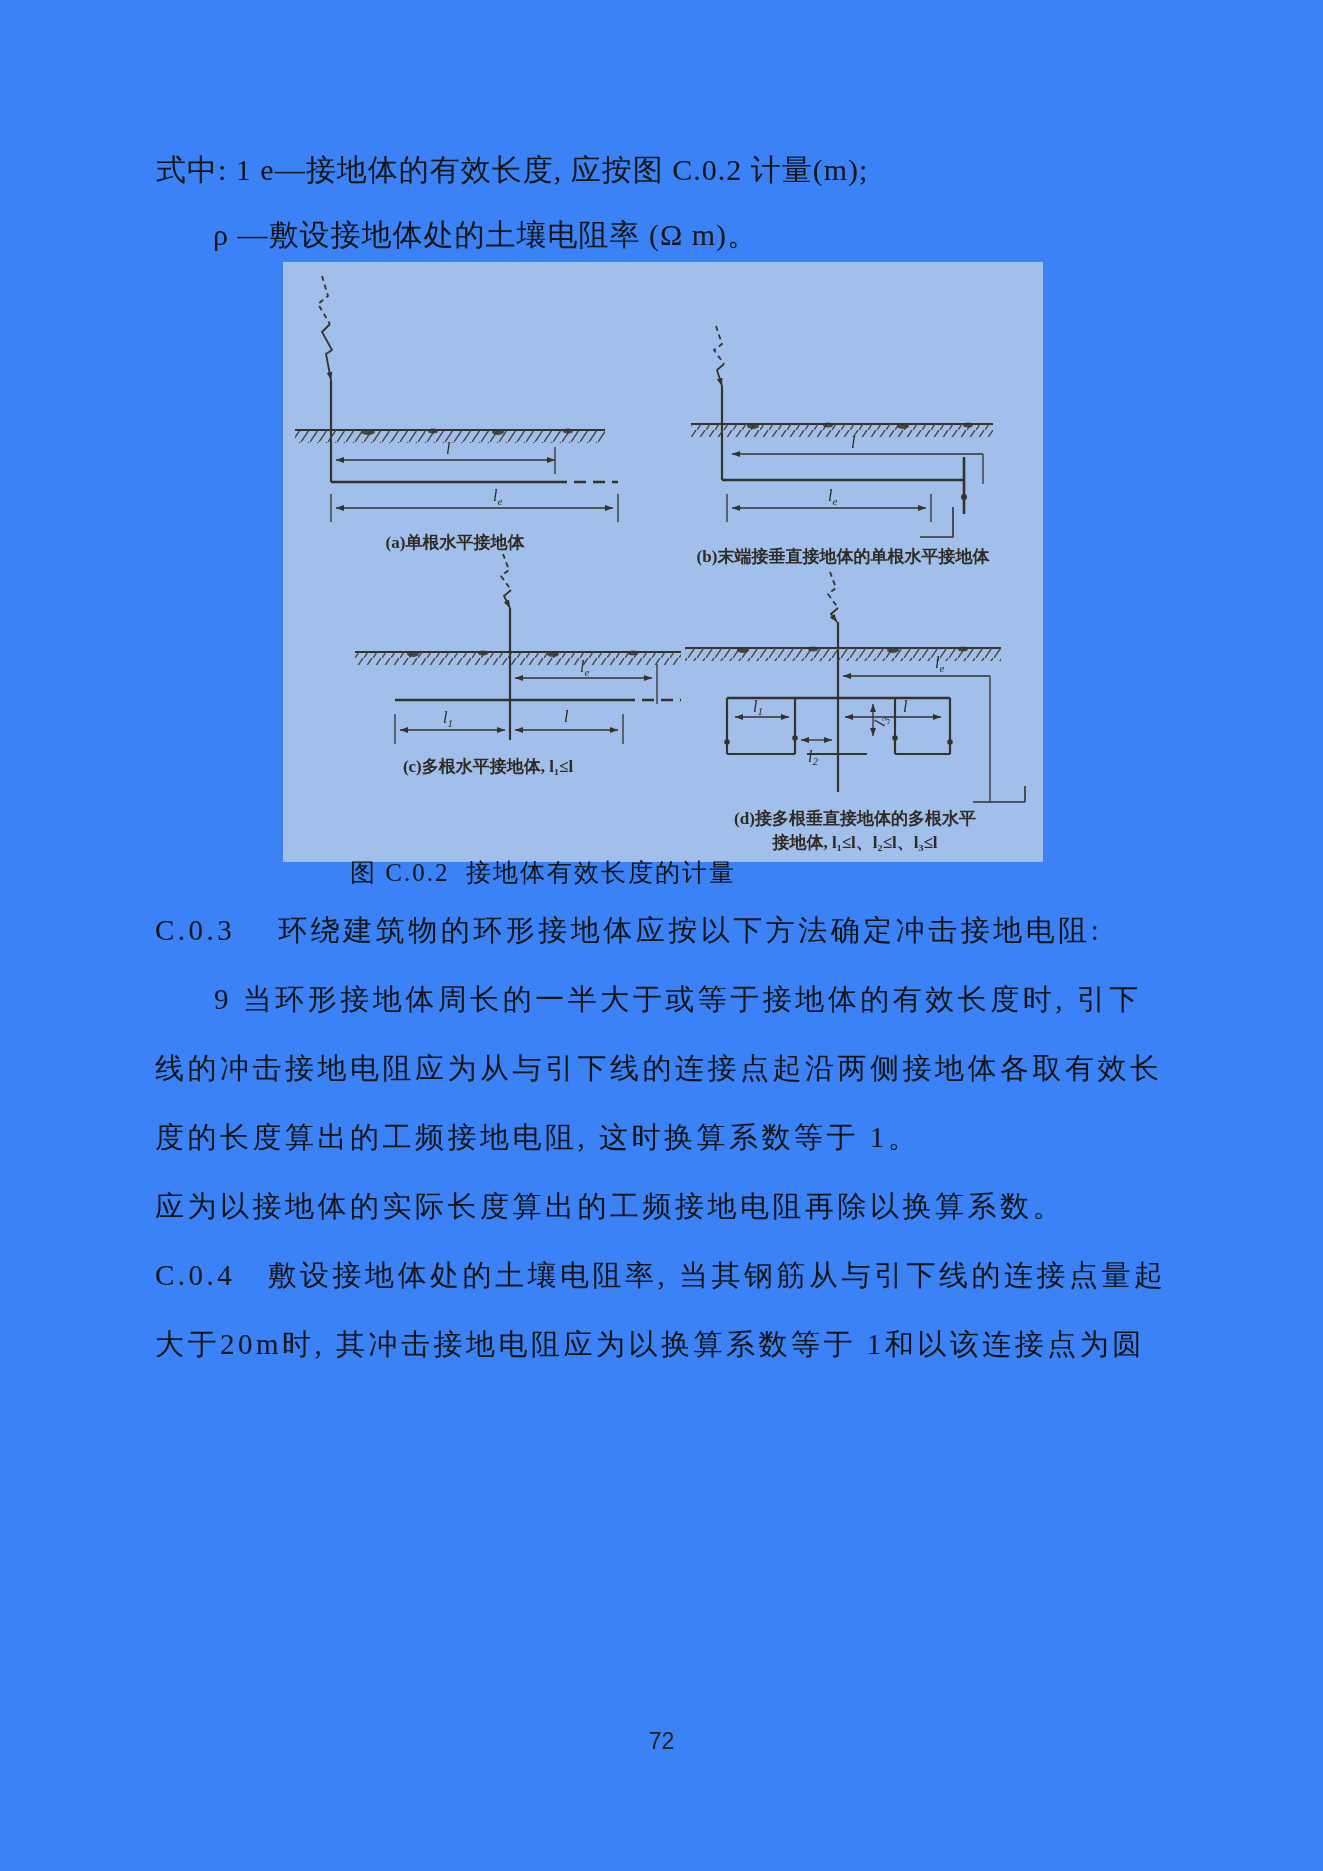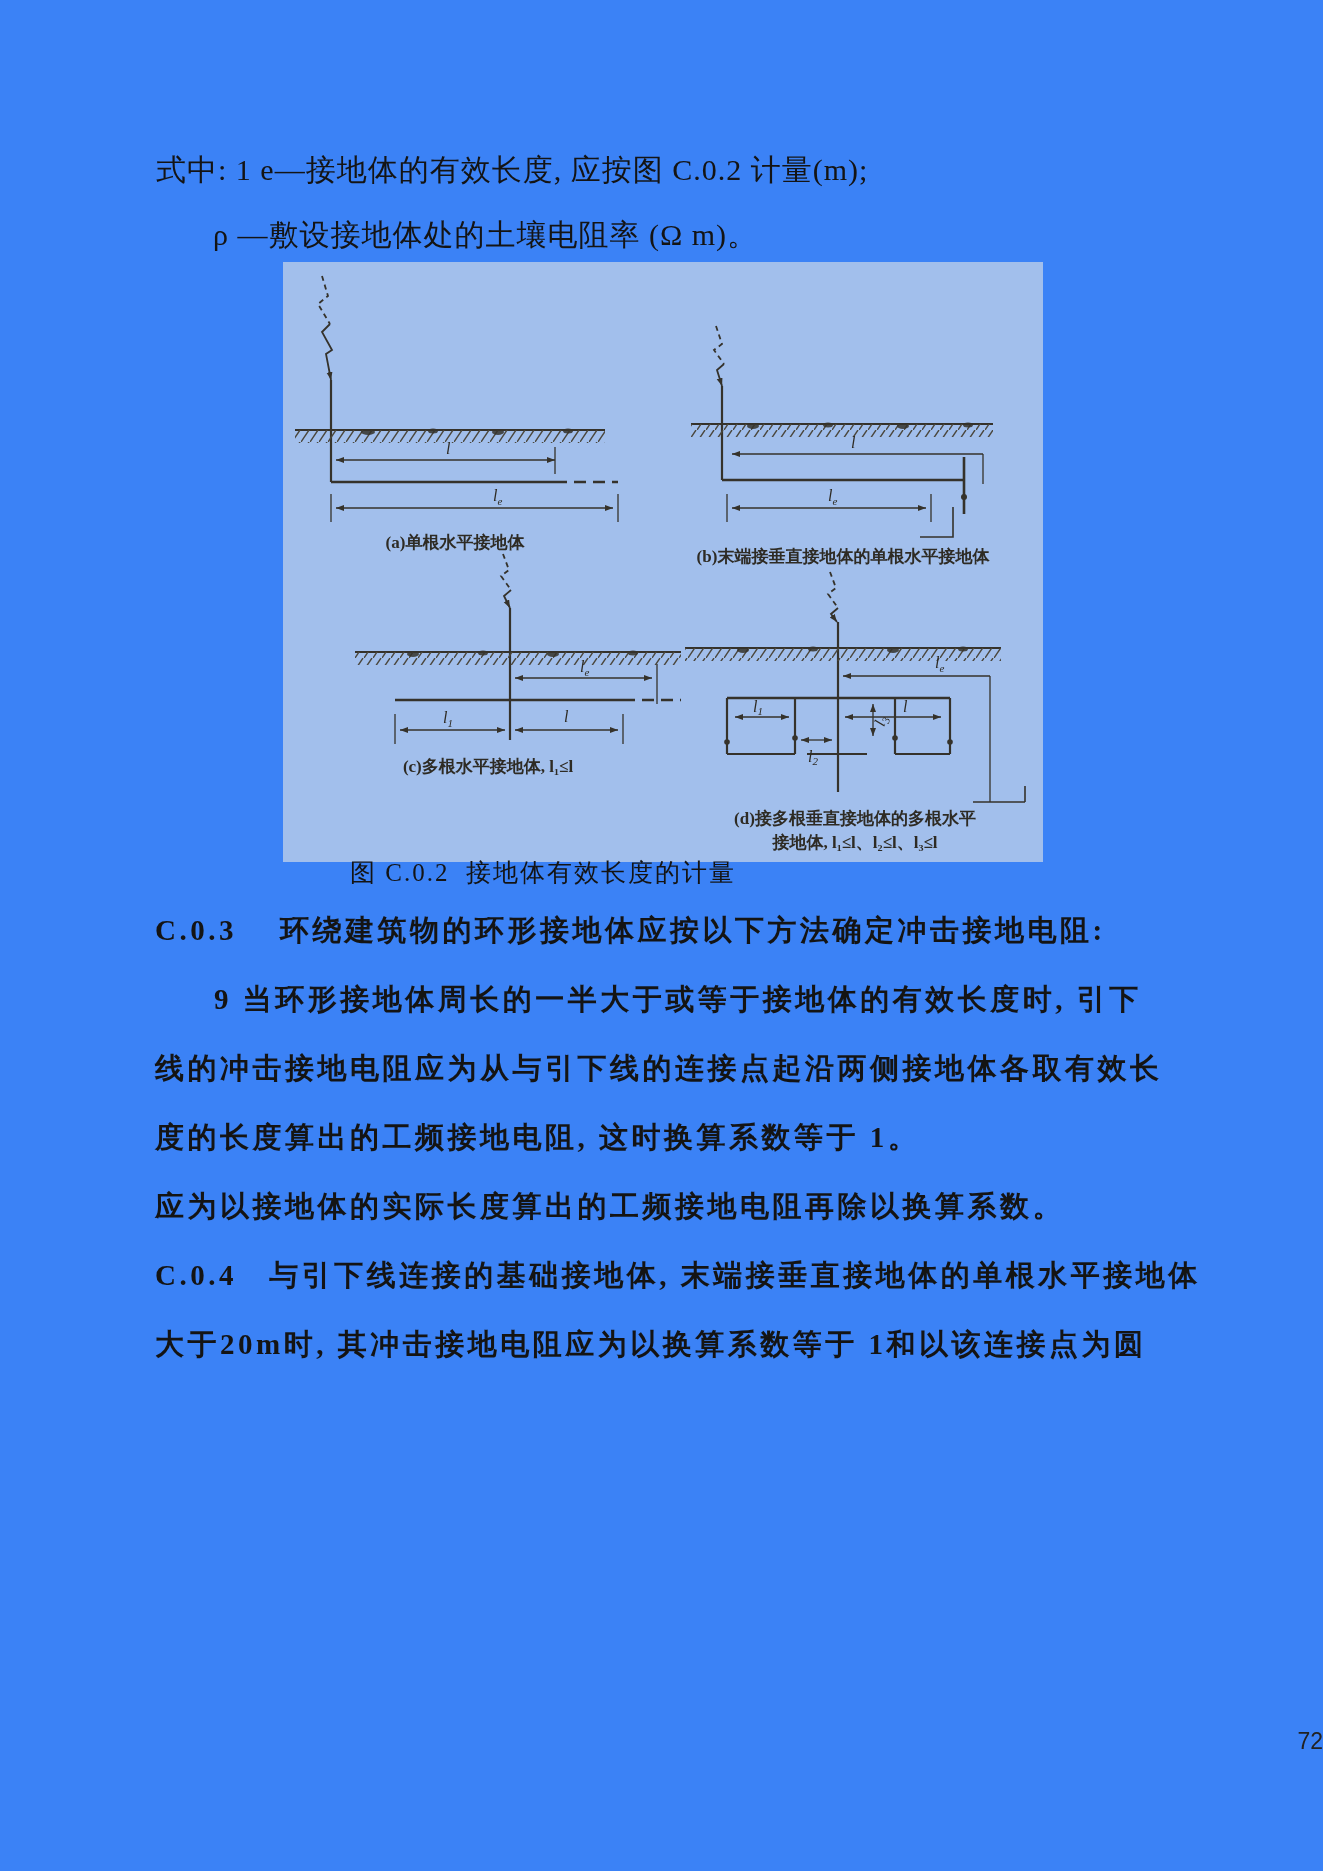--- a/index.html
+++ b/index.html
@@ -13,29 +13,29 @@
   .note-2 { left:213px; top:215px; }
 
   .figure-wrap { position:absolute; left:283px; top:262px; width:760px; height:600px; }
   .figure-wrap svg { display:block; }
 
   .fig-caption {
     position:absolute; left:350px; top:856px; width:450px; text-align:left;
     font-size:25px; letter-spacing:2px; white-space:pre;
   }
 
-  .body-text { position:absolute; left:155px; top:896px; width:1060px;font-weight:bold; }
+  .body-text { position:absolute; left:155px; top:896px; width:1060px; }
   .body-text .line {
     height:69px; line-height:69px; font-size:29px; letter-spacing:3.5px;
     white-space:pre;
   }
   .body-text .line.indent { padding-left:59px; }
 
   .page-num {
-    position:absolute; left:0; top:1728px; width:100%; text-align:right;
+    position:absolute; left:0; top:1728px; width:100%; text-align:center;
     font-size:23px; font-family:"Liberation Sans","DejaVu Sans",sans-serif; color:#222;
   }
 
   
   .fig-stroke { stroke:#35322b; fill:none; }
   .fig-text { fill:#2e2b24; font-family:"Liberation Serif","DejaVu Serif",serif; }
   .dim-label { font-style:italic; font-size:16px; }
   .sub { font-size:11px; }
   .sf-caption { font-size:17px; font-weight:600; text-anchor:middle; }
 </style>
@@ -188,19 +188,19 @@
   </div>
 
   <div class="fig-caption">图 C.0.2  接地体有效长度的计量</div>
 
   <div class="body-text">
     <div class="line">C.0.3    环绕建筑物的环形接地体应按以下方法确定冲击接地电阻:</div>
     <div class="line indent">9 当环形接地体周长的一半大于或等于接地体的有效长度时, 引下</div>
     <div class="line">线的冲击接地电阻应为从与引下线的连接点起沿两侧接地体各取有效长</div>
     <div class="line">度的长度算出的工频接地电阻, 这时换算系数等于 1。</div>
     <div class="line">应为以接地体的实际长度算出的工频接地电阻再除以换算系数。</div>
-    <div class="line">C.0.4   与引下线连接的基础接地体, 末端接垂直接地体的单根水平接地体</div>
+    <div class="line">C.0.4   敷设接地体处的土壤电阻率, 当其钢筋从与引下线的连接点量起</div>
     <div class="line">大于20m时, 其冲击接地电阻应为以换算系数等于 1和以该连接点为圆</div>
   </div>
 
   <div class="page-num">72</div>
 
 </div>
 
 </body></html>

